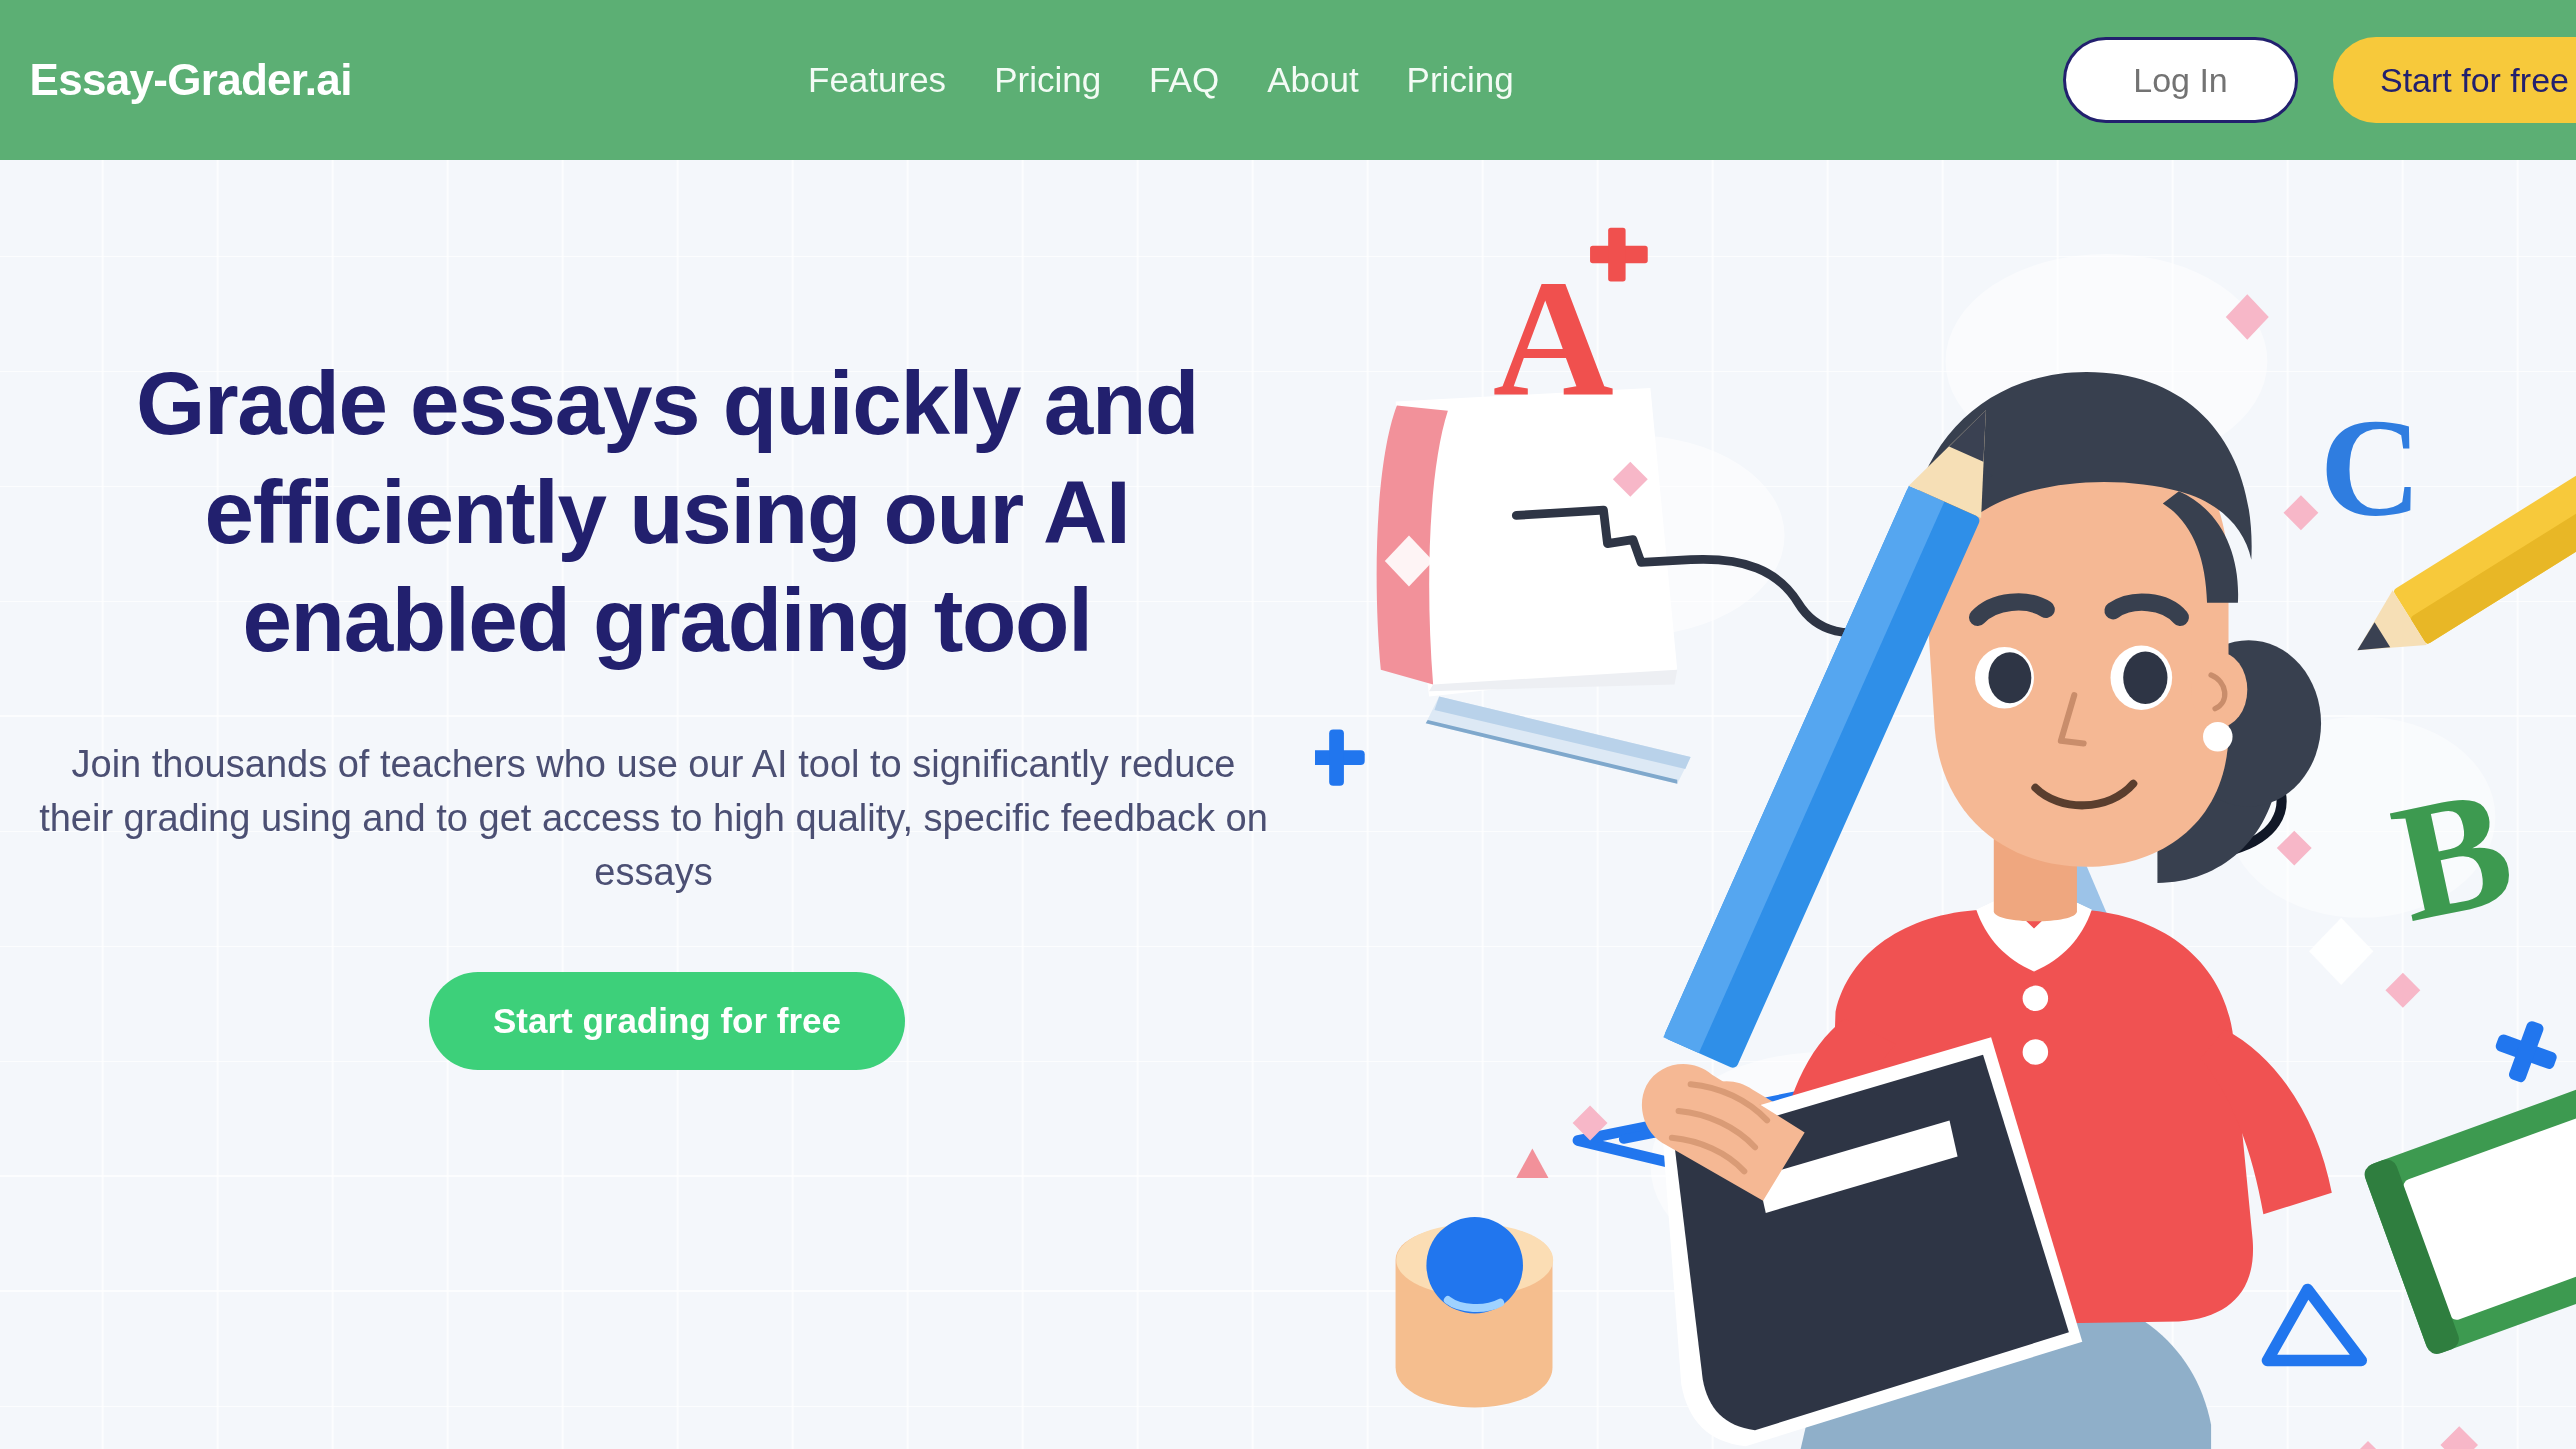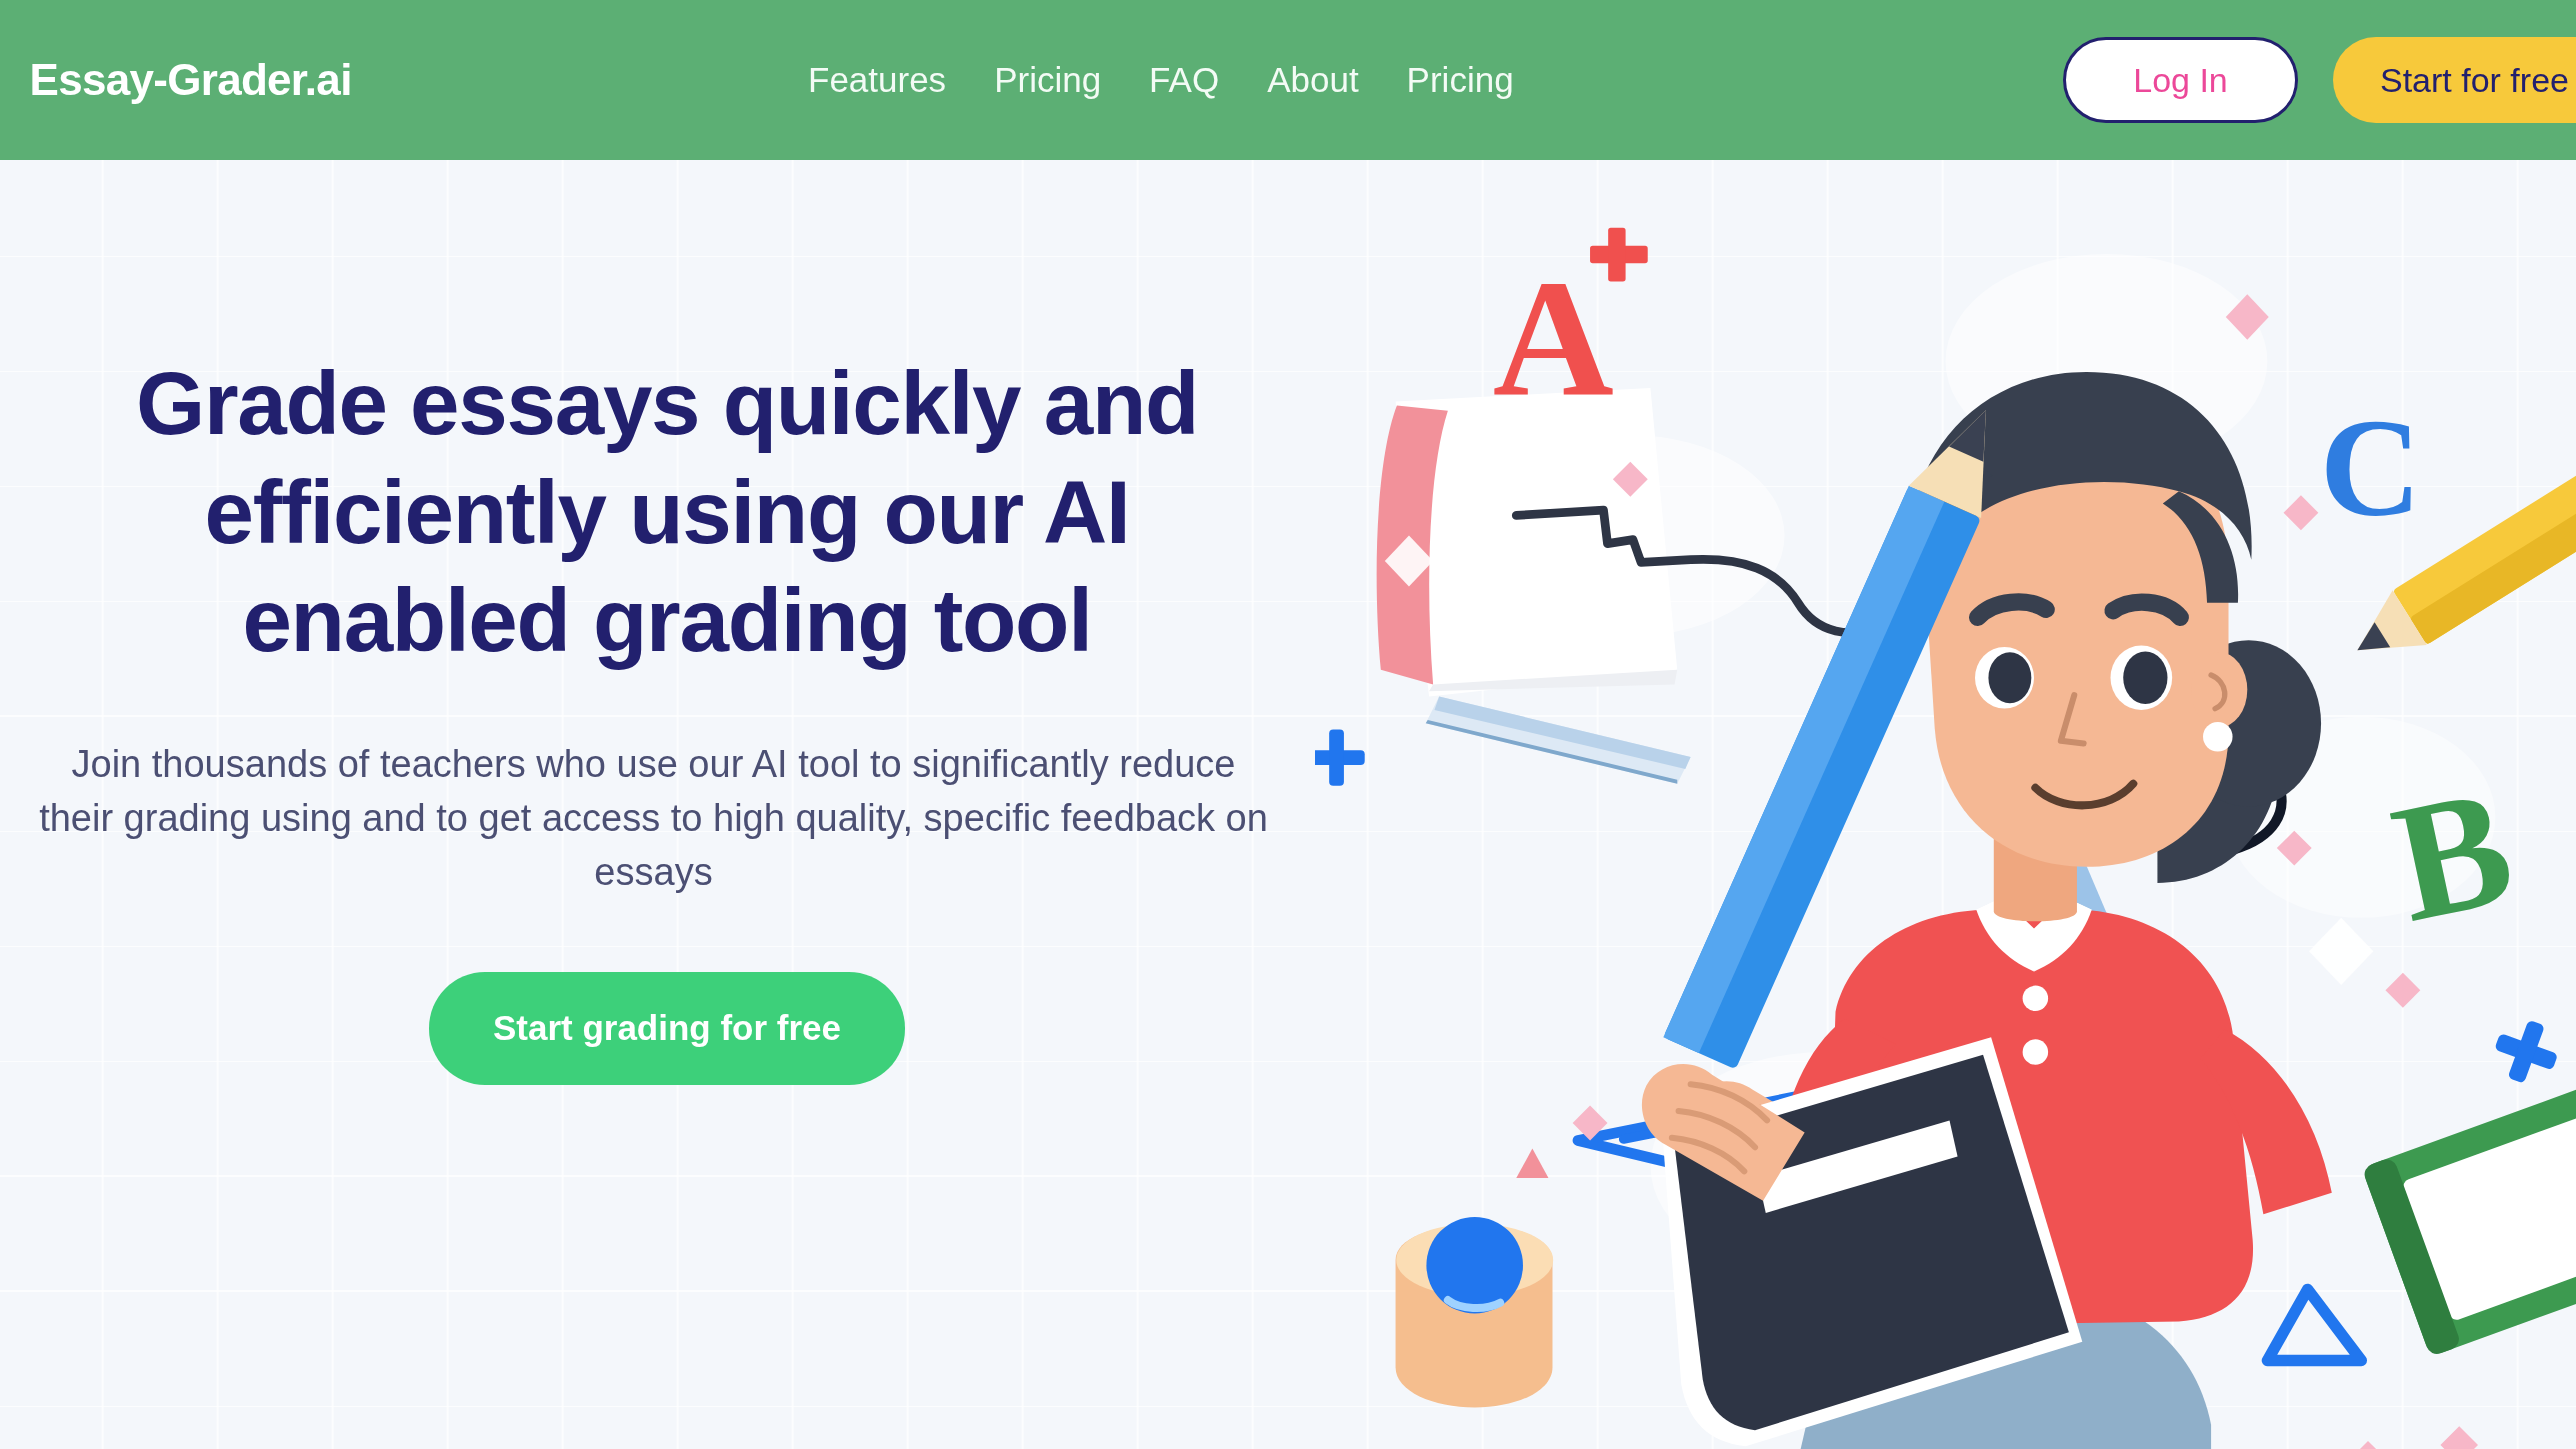--- a/index.html
+++ b/index.html
@@ -41,21 +41,21 @@
   }
   .nav-item{
     color:#F3FBF5; font-size:35px; font-weight:400; white-space:nowrap;
     cursor:pointer;
   }
   .btn-login{
     position:absolute; left:2063px; top:50%; transform:translateY(-50%);
     width:235px; height:86px; border-radius:43px;
     background:#FFFFFF; border:3.4px solid #22206E;
     display:flex; align-items:center; justify-content:center;
-    color:#ec4899; font-size:34px; font-weight:400; cursor:pointer;
+    color:#737373; font-size:34px; font-weight:400; cursor:pointer;
     white-space:nowrap;
   }
   .btn-start-free{
     position:absolute; left:2333px; top:50%; transform:translateY(-50%);
     height:86px; border-radius:43px;
     background:#F7C93B;
     display:flex; align-items:center;
     padding:0 47px;
     color:#22206E; font-size:34px; font-weight:400; cursor:pointer;
     white-space:nowrap;
@@ -68,21 +68,21 @@
     line-height:1.22; letter-spacing:-1.3px;
   }
   .hero-sub{
     margin-top:63px;
     color:#4B4F73; font-size:38px; font-weight:400; line-height:1.42;
     max-width:1248px;
   }
   .cta{
     margin-top:72px;
     display:inline-flex; align-items:center; justify-content:center;
-    height:113px; padding:0 64px; border-radius:56px;
+    height:98px; padding:0 64px; border-radius:56px;
     background:#3DD07A; color:#FFFFFF;
     font-size:35px; font-weight:700; cursor:pointer; white-space:nowrap;
   }
   .cta-note{
     margin-top:32px; margin-left:64px;
     color:#7E838F; font-size:32px; font-weight:400;
   }
 
   
   .illus{

